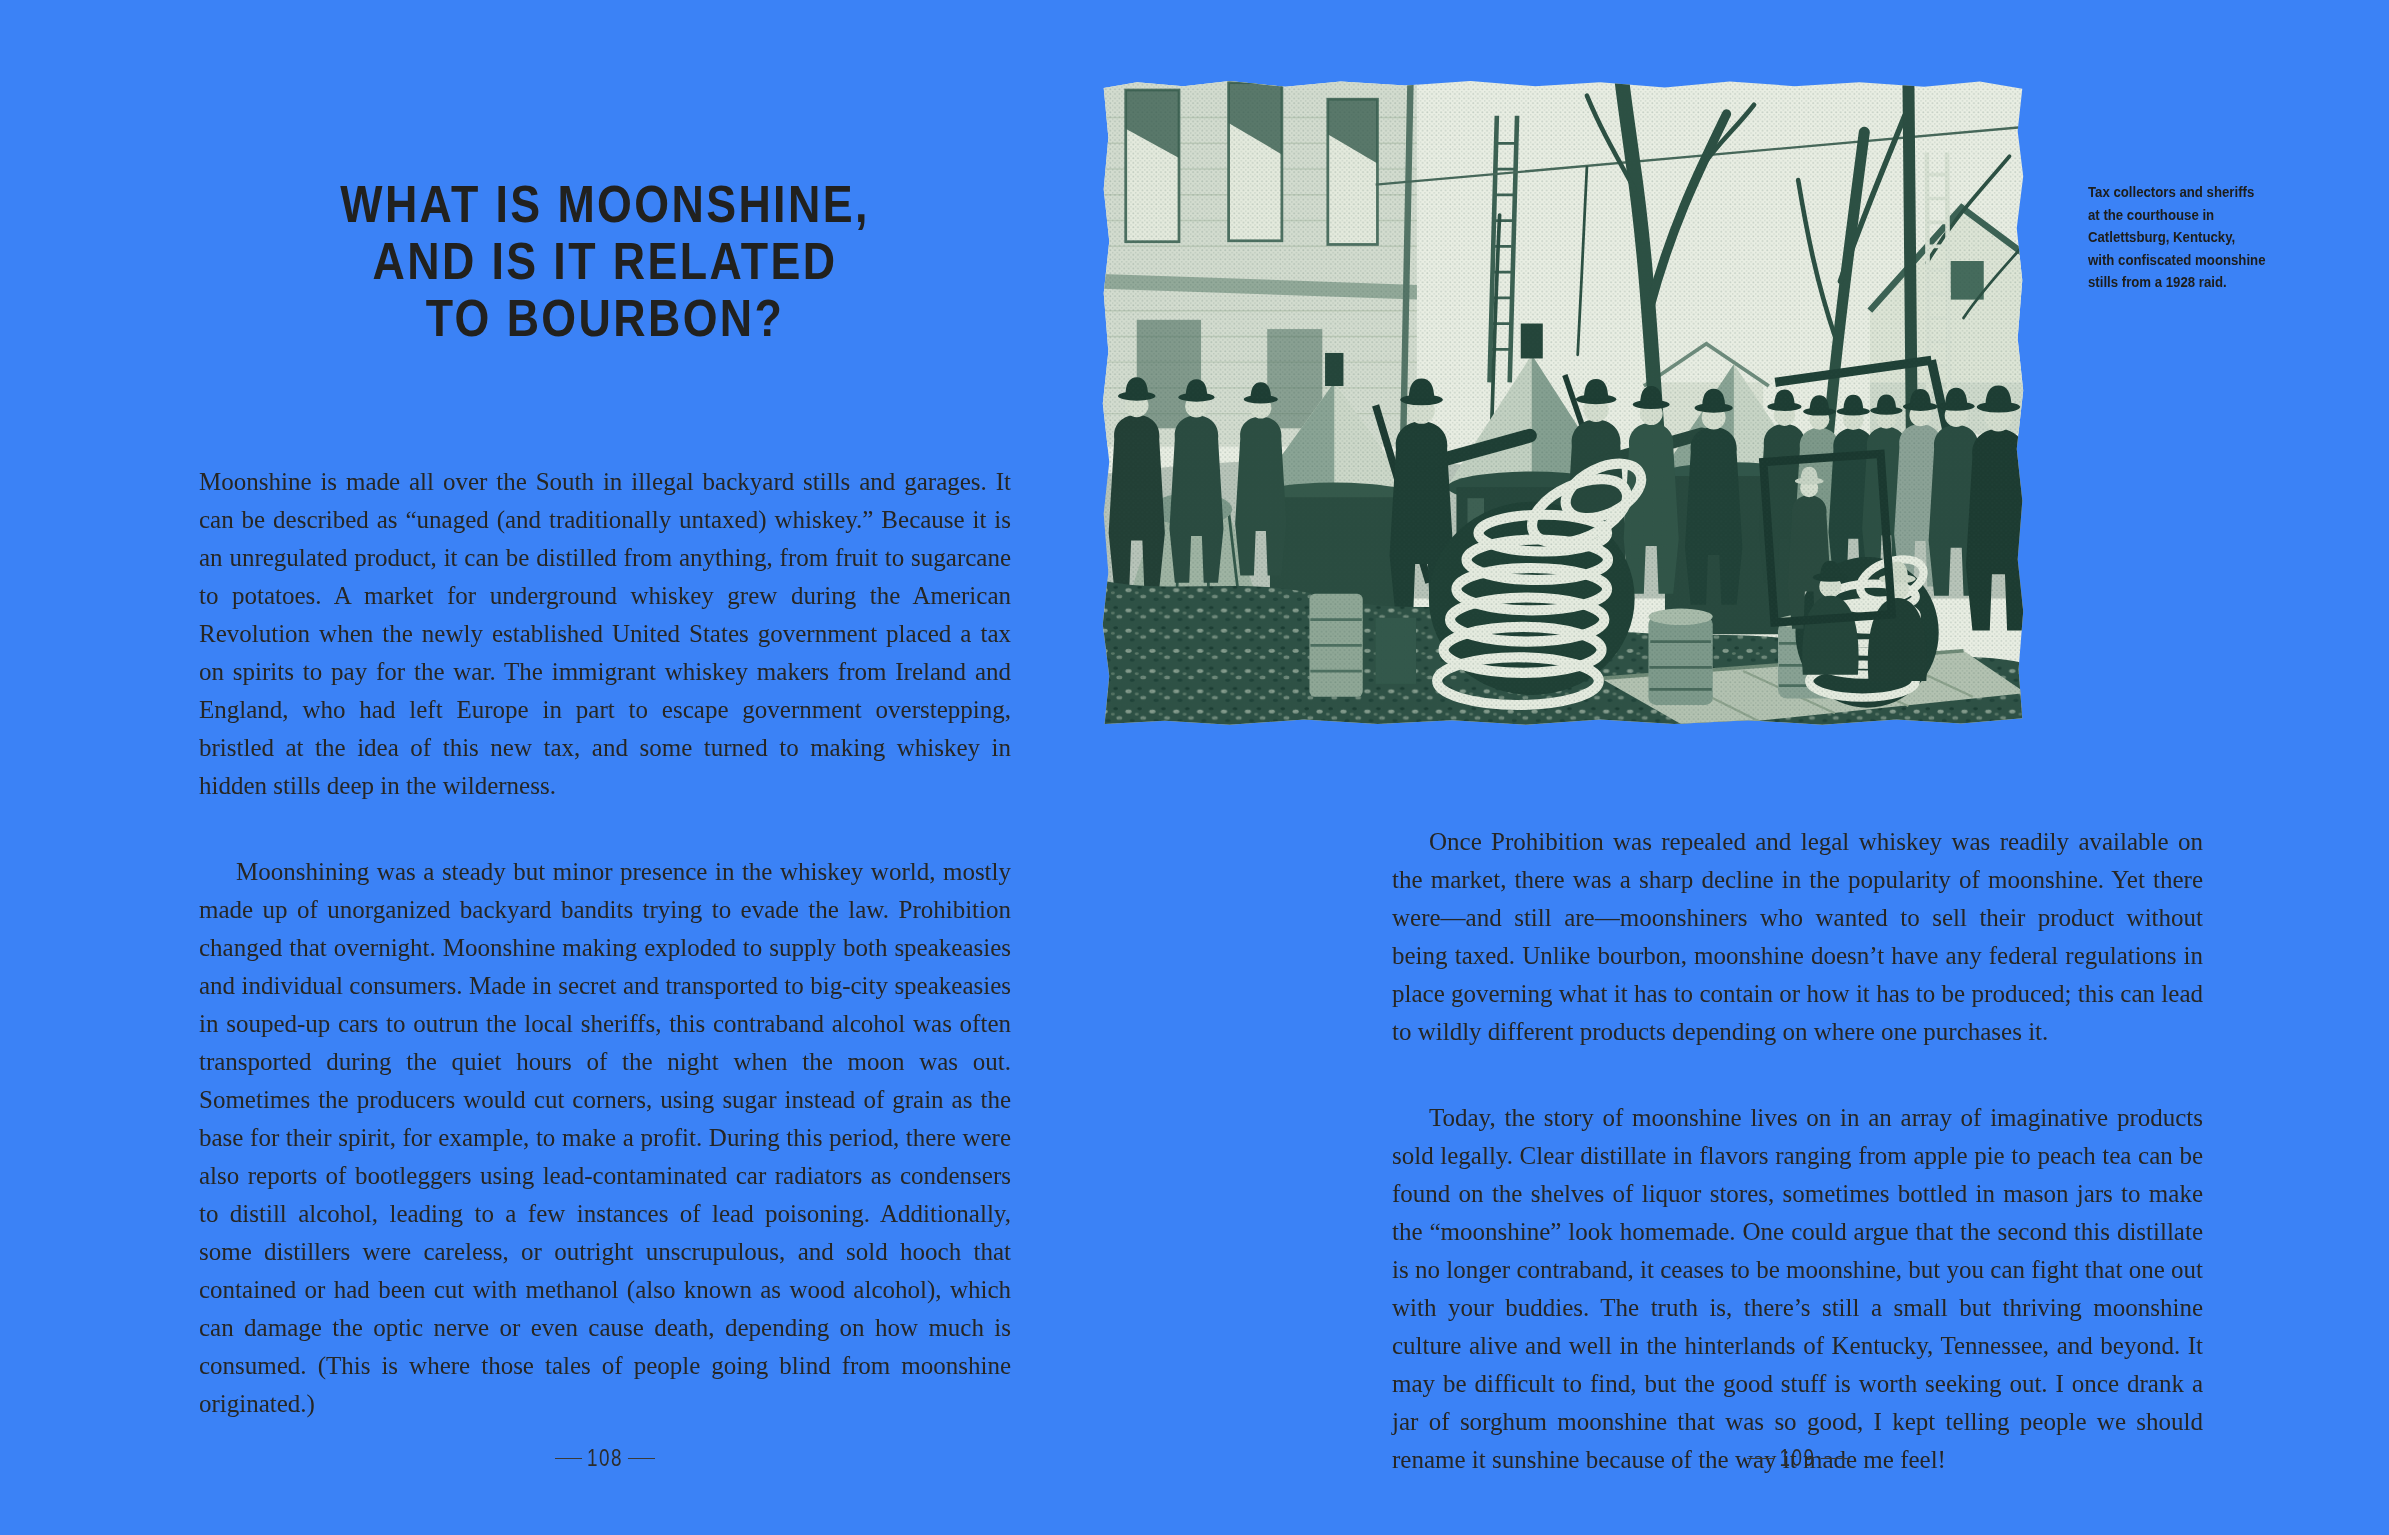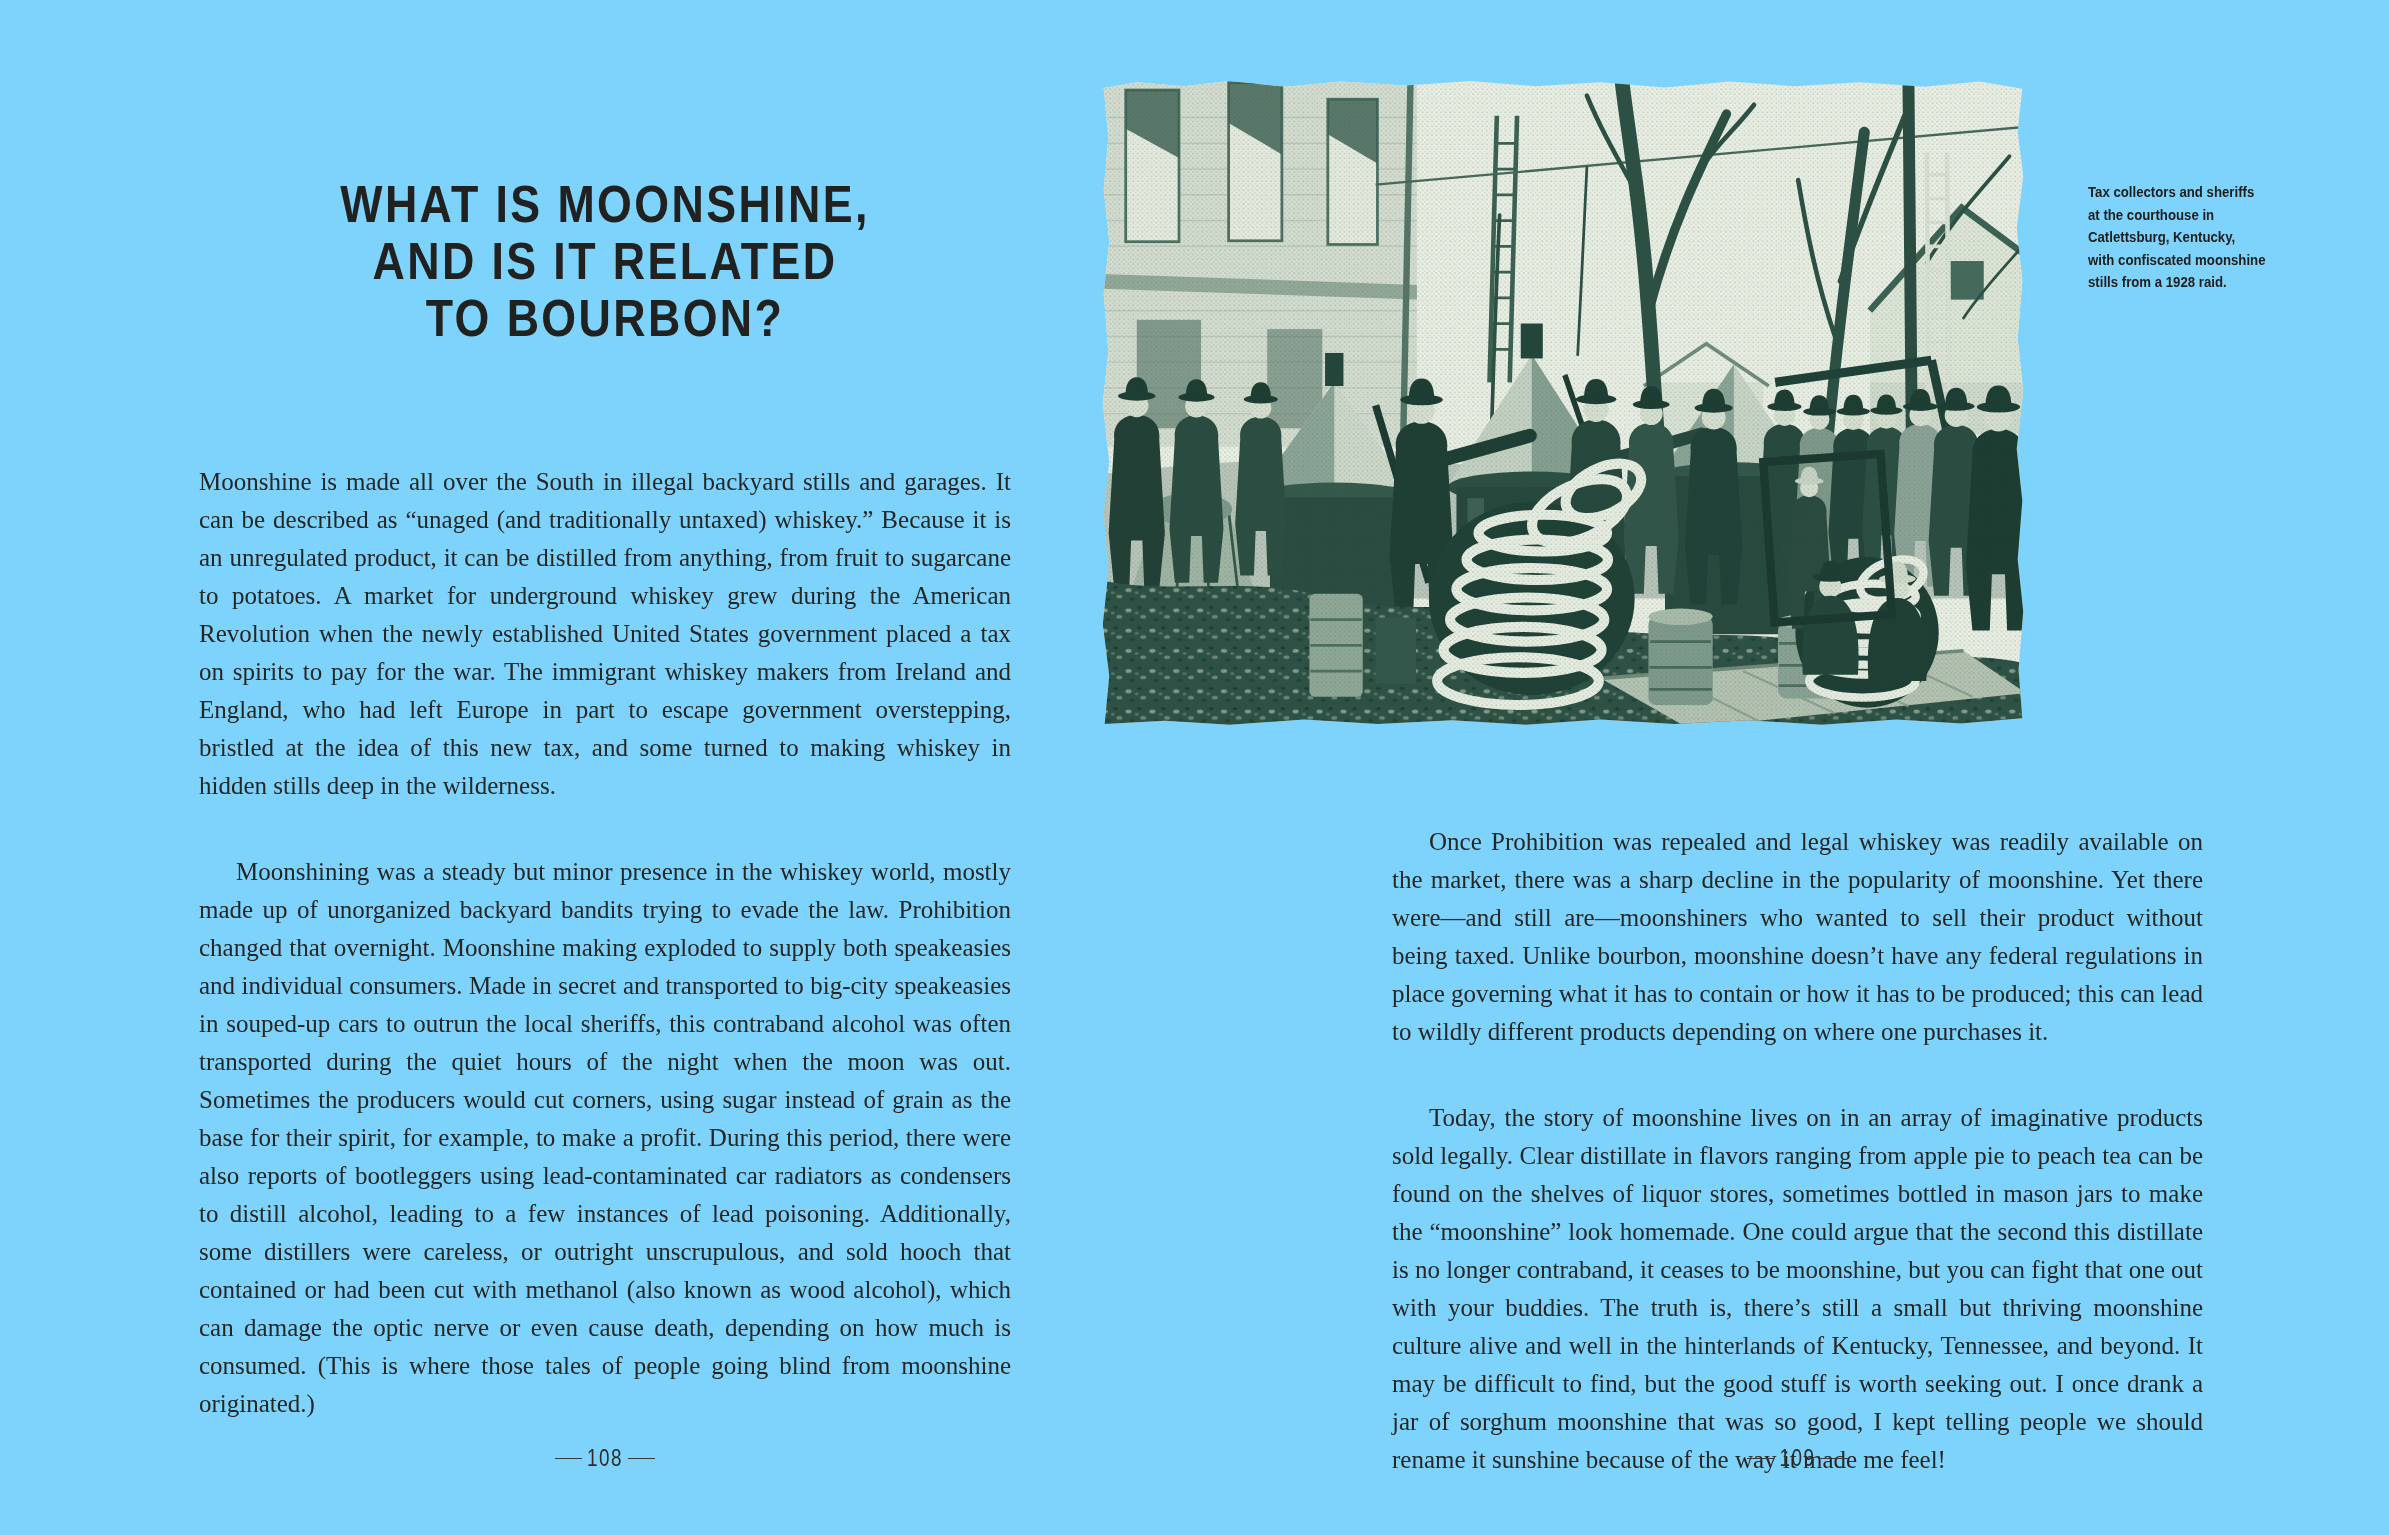--- a/index.html
+++ b/index.html
@@ -1,17 +1,17 @@
 <!DOCTYPE html>
 <html style="font-size:14.7px"><head>
 <meta charset="utf-8">
 <style>
   html,body{margin:0;padding:0;}
   body{width:2389px;height:1536px;background:#fdfdfb;font-family:"Liberation Serif",serif;}
-  .spread{position:relative;width:2389px;height:1536px;overflow:hidden;background:#7dd3fc;}
+  .spread{position:relative;width:2389px;height:1536px;overflow:hidden;background:#3b82f6;}
 
   
   .title{position:absolute;left:199px;top:176px;width:812px;text-align:center;
          font-family:"Liberation Sans",sans-serif;font-weight:700;font-size:52px;line-height:57px;
          letter-spacing:2.8px;color:#21211f;transform:scaleX(0.86);transform-origin:50% 0;}
   .bodycol{position:absolute;color:#262624;font-size:25px;line-height:38px;text-align:justify;}
   .bodycol p{margin:0;}
   .bodycol p.indent{text-indent:37px;margin-top:48px;}
   .body-left{left:199px;top:463px;width:812px;}
   .body-right{left:1392px;top:775px;width:811px;}

